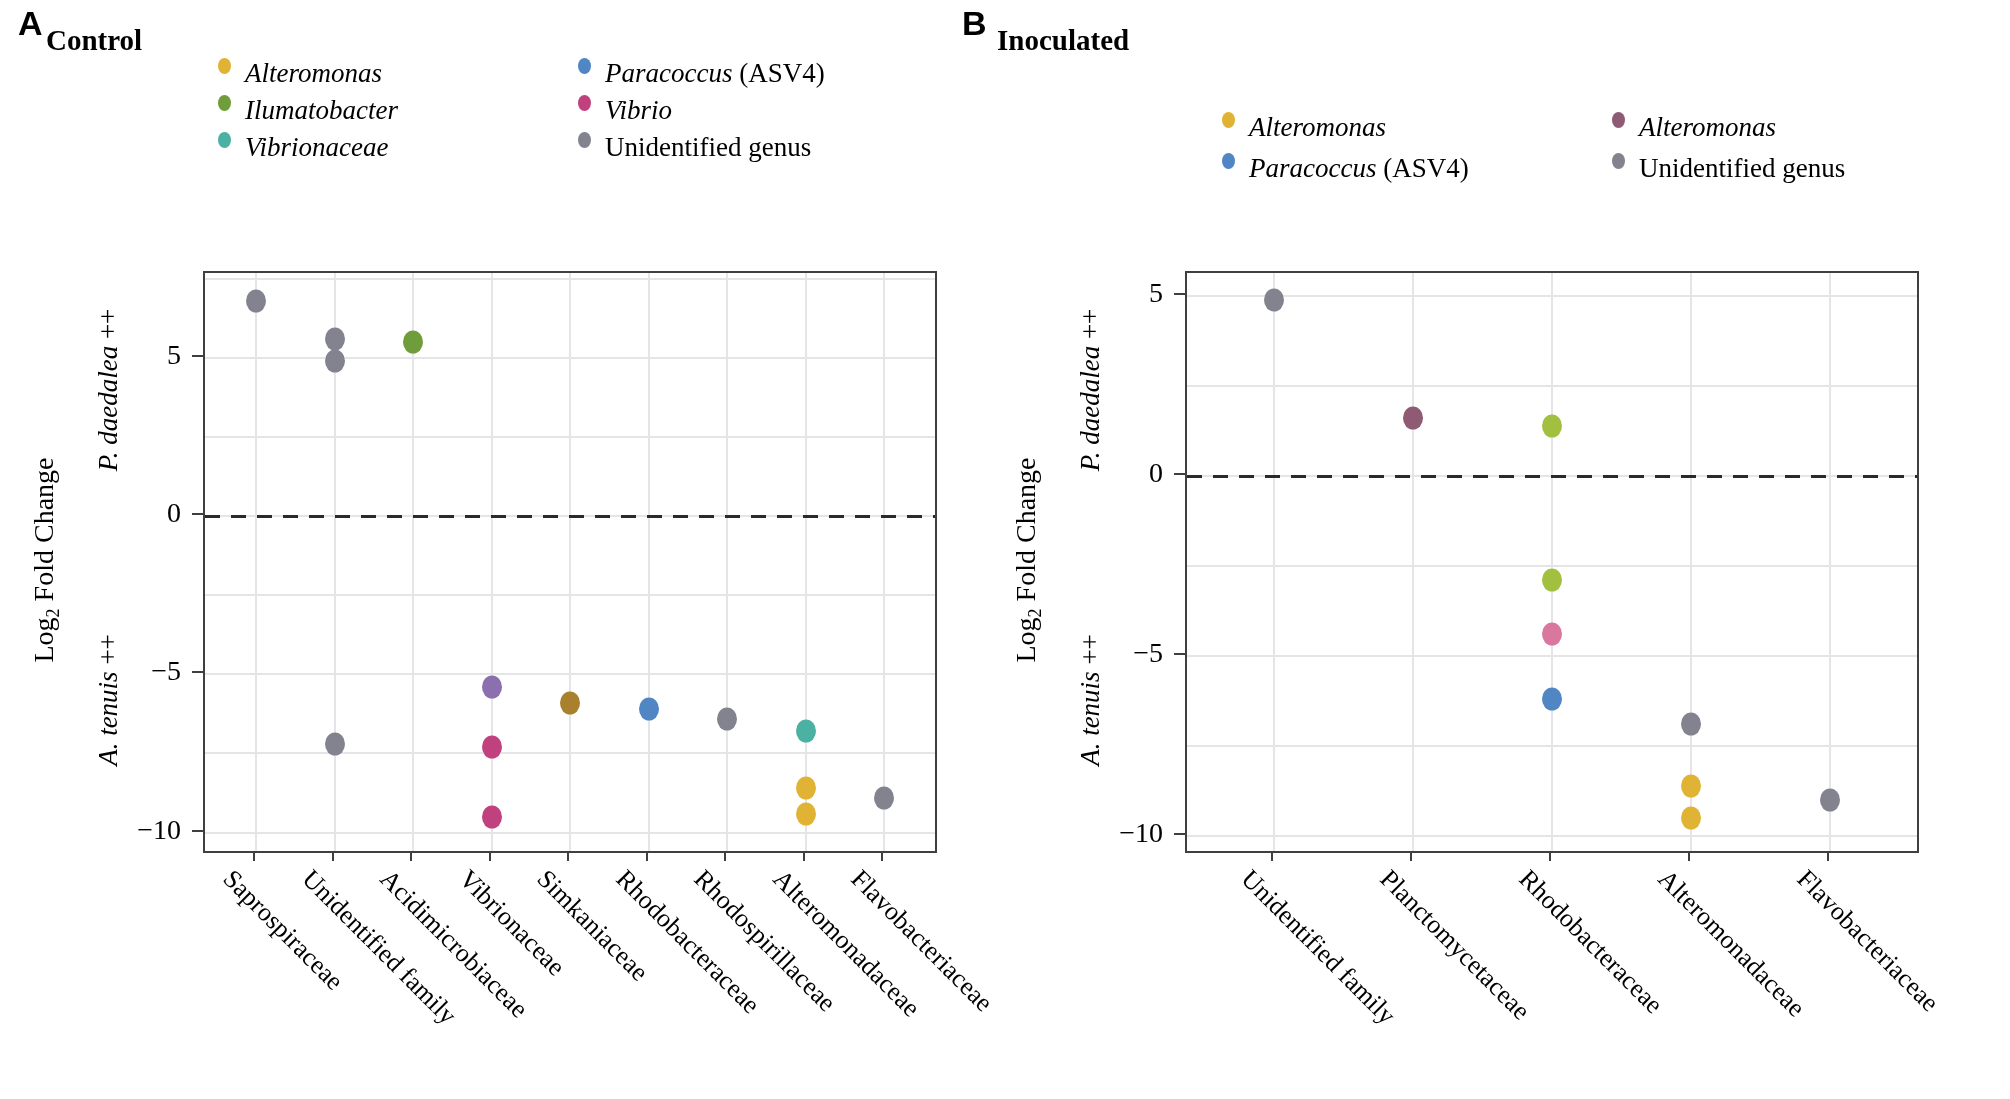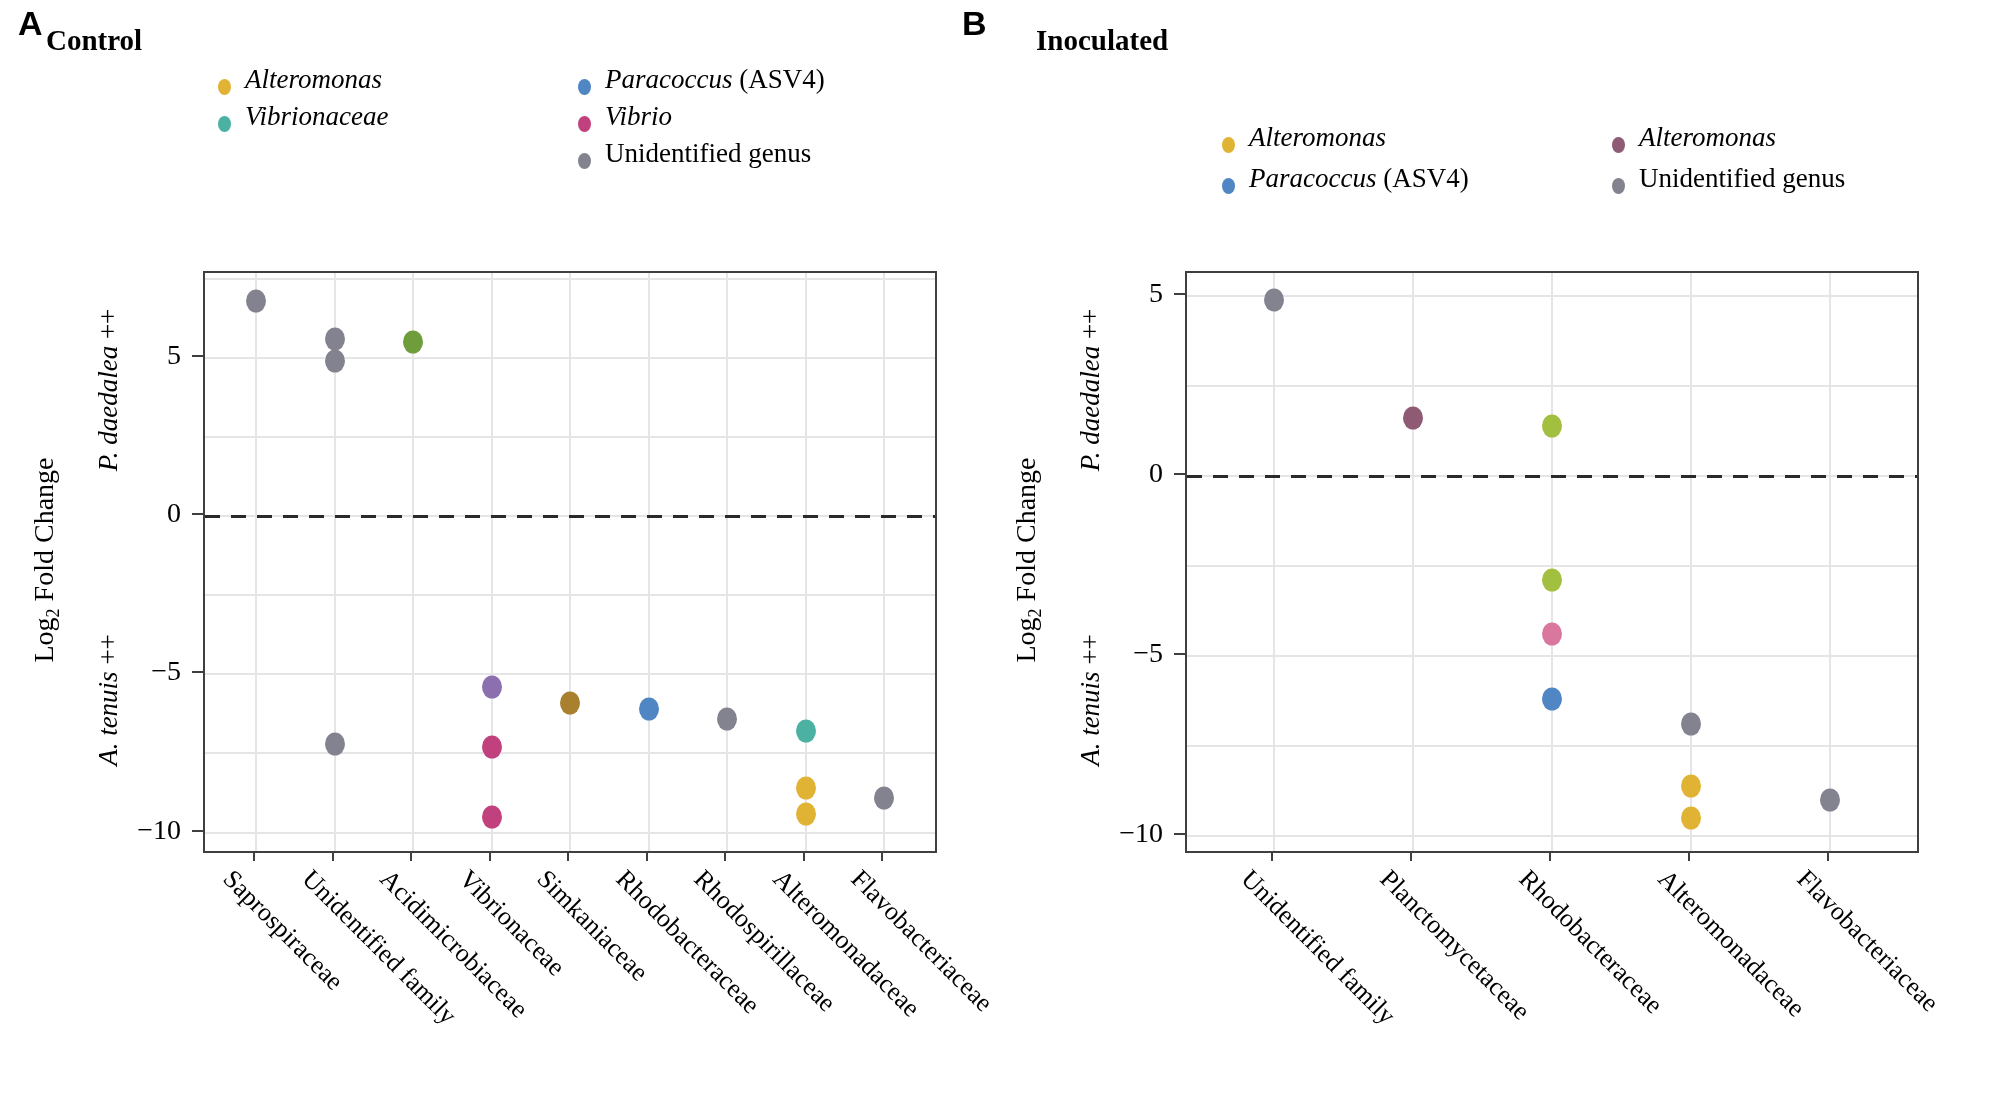--- a/index.html
+++ b/index.html
@@ -7,21 +7,21 @@
     width:2010px;height:1099px;position:relative;background:#ffffff;
     font-family:"Liberation Serif", serif;color:#111;overflow:hidden;
   }
   .panel{position:absolute;inset:0;pointer-events:none;}
   .panel-letter{
     position:absolute;font-family:"Liberation Sans", sans-serif;
     font-weight:bold;font-size:34px;color:#000;
   }
   .panel-title{position:absolute;font-weight:bold;font-size:29px;color:#000;}
   .legend-col{position:absolute;}
-  .legend-item{display:flex;align-items:flex-end;height:var(--rowh);}
+  .legend-item{display:flex;align-items:flex-start;height:var(--rowh);}
   .legend-swatch{width:13px;height:16px;border-radius:50%;margin-right:14px;flex:0 0 auto;}
   .legend-text{font-size:27px;white-space:nowrap;color:#000;}
   .legend-text .it{font-style:italic;}
   .ylab{
     position:absolute;transform:translate(-50%,-50%) rotate(-90deg);
     font-size:28px;white-space:nowrap;color:#000;
   }
   .ylab sub{font-size:18px;}
   .axis-group-label{
     position:absolute;transform:translate(-50%,-50%) rotate(-90deg);
@@ -48,20 +48,24 @@
 <body>
 
 <div class="panel">
   <div class="panel-letter" style="left:18px;top:4px;">A</div>
   <div class="panel-title" style="left:46px;top:24px;">Control</div>
 
   <div class="legend-col" style="left:218px;top:58px;--rowh:37px;">
       <div class="legend-item">
         <span class="legend-swatch" style="background: rgb(225, 179, 53);"></span>
         <span class="legend-text"><span class="it">Alteromonas</span></span>
+      </div>
+      <div class="legend-item">
+        <span class="legend-swatch" style="background: rgb(111, 157, 60);"></span>
+        <span class="legend-text"><span class="it">Ilumatobacter</span></span>
       </div>
       <div class="legend-item">
         <span class="legend-swatch" style="background: rgb(75, 178, 163);"></span>
         <span class="legend-text"><span class="it">Vibrionaceae</span></span>
       </div>
     </div>
   <div class="legend-col" style="left:578px;top:58px;--rowh:37px;">
       <div class="legend-item">
         <span class="legend-swatch" style="background: rgb(79, 134, 195);"></span>
         <span class="legend-text"><span class="it">Paracoccus</span><span> (ASV4)</span></span>
@@ -146,21 +150,21 @@
       <div class="xcat-label" style="left: 709px; top: 864px;">Rhodospirillaceae</div>
       <div class="xtick-mark" style="left: 802.5px; top: 851px; height: 10px;"></div>
       <div class="xcat-label" style="left: 787.5px; top: 864px;">Alteromonadaceae</div>
       <div class="xtick-mark" style="left: 881px; top: 851px; height: 10px;"></div>
       <div class="xcat-label" style="left: 866px; top: 864px;">Flavobacteriaceae</div>
     </div>
 </div>
 
 <div class="panel">
   <div class="panel-letter" style="left:962px;top:4px;">B</div>
-  <div class="panel-title" style="left:1036px;top:24px;">Inoculated</div>
+  <div class="panel-title" style="left:997px;top:24px;">Inoculated</div>
 
   <div class="legend-col" style="left:1222px;top:112px;--rowh:41px;">
       <div class="legend-item">
         <span class="legend-swatch" style="background: rgb(225, 179, 53);"></span>
         <span class="legend-text"><span class="it">Alteromonas</span></span>
       </div>
       <div class="legend-item">
         <span class="legend-swatch" style="background: rgb(79, 134, 195);"></span>
         <span class="legend-text"><span class="it">Paracoccus</span><span> (ASV4)</span></span>
       </div>

